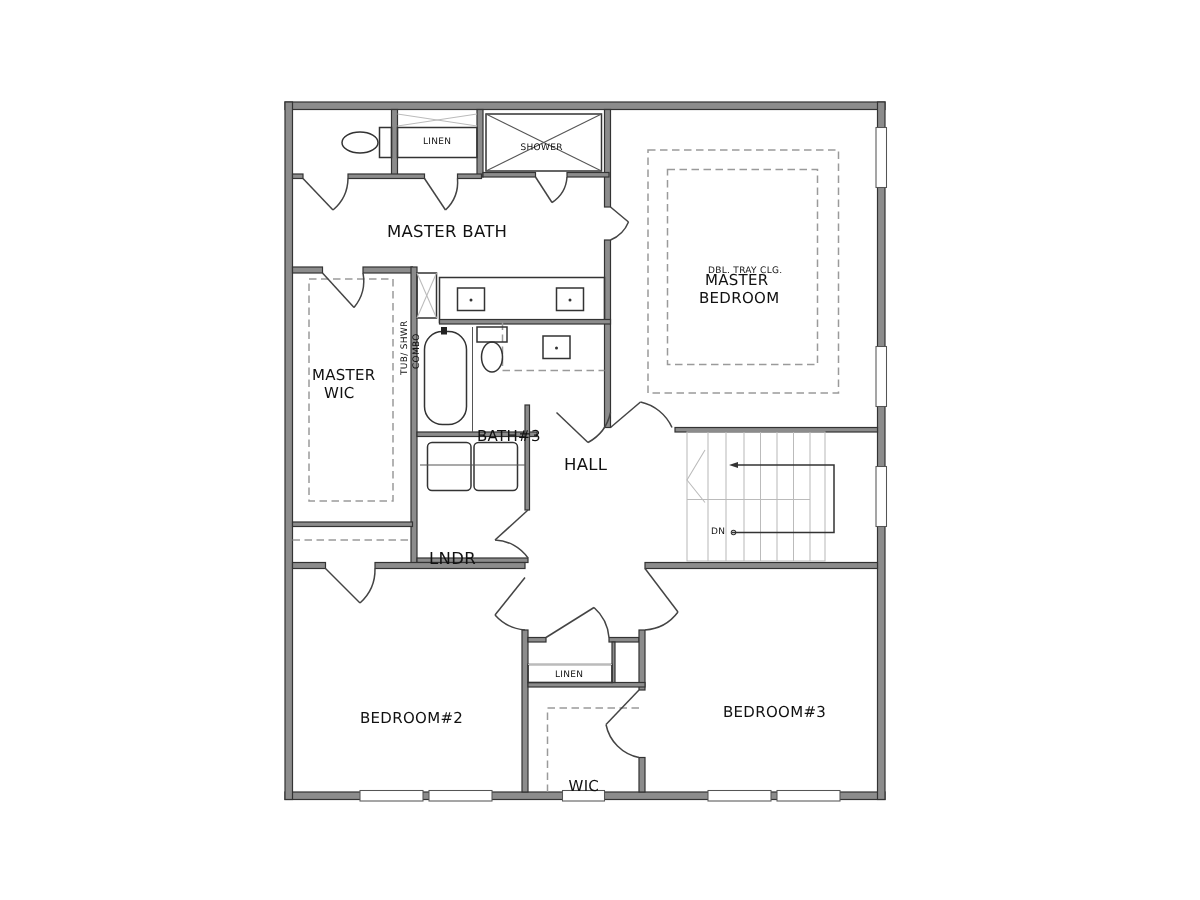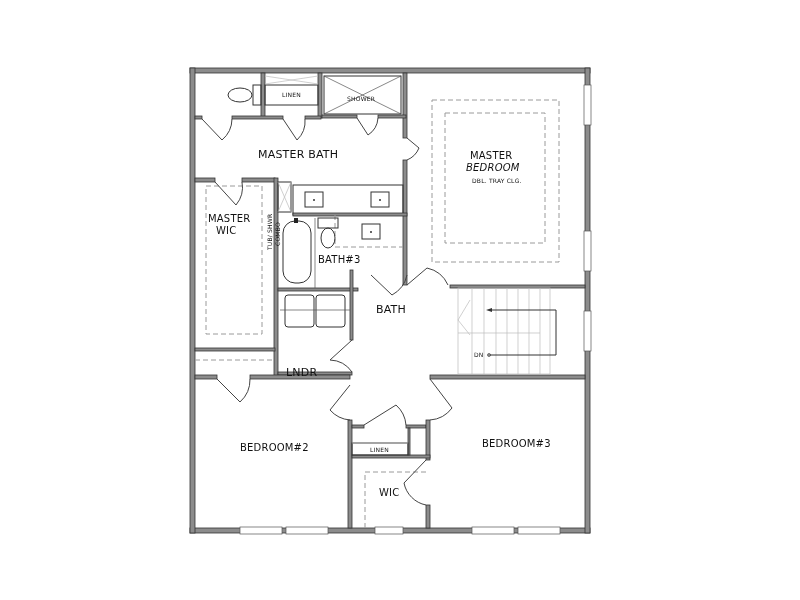--- a/index.html
+++ b/index.html
@@ -1,20 +1,20 @@
 <!DOCTYPE html>
 <html><head>
 <meta charset="utf-8">
 <style>
   html, body { margin:0; padding:0; background:#ffffff; }
   body { width:800px; height:600px; position:relative; overflow:hidden; font-family:"DejaVu Sans", sans-serif; }
   #plan { position:absolute; left:0; top:0; }
   .lbl { position:absolute; font-family:"DejaVu Sans", sans-serif; color:#111; white-space:nowrap; letter-spacing:0.2px; }
   .lg { font-size:11px;text-align:right; }
-  .md { font-size:10px; }
+  .md { font-size:10px;margin-top:32px; }
   .xs { font-size:6px; }
 </style>
 </head>
 <body>
 
 <svg id="plan" width="800" height="600" viewBox="0 0 800 600" xmlns="http://www.w3.org/2000/svg">
   <defs>
     <style>
       .w { fill:#8c8c8c; stroke:#333; stroke-width:0.8; }
       .ln { stroke:#333; stroke-width:1; fill:none; }
@@ -173,26 +173,26 @@
     <path class="door" d="M452,408 A30 30 0 0 1 430,420"></path>
     <line class="door" x1="364" y1="425" x2="396" y2="405"></line>
     <path class="door" d="M396,405 A30 30 0 0 1 406,425"></path>
     <line class="door" x1="426" y1="460" x2="404" y2="483"></line>
     <path class="door" d="M404,483 A28 28 0 0 0 426,505"></path>
   </g>
 </svg>
 
 <div class="lbl lg" style="left:258px;top:148px;">MASTER BATH</div>
 <div class="lbl md" style="left:470px;top:150px;">MASTER</div>
-<div class="lbl md" style="left:466px;top:162px;font-style:italic;">BEDROOM</div>
+<div class="lbl md" style="left:466px;top:162px;">BEDROOM</div>
 <div class="lbl xs" style="left:472px;top:177px;">DBL. TRAY CLG.</div>
 <div class="lbl md" style="left:208px;top:213px;">MASTER</div>
 <div class="lbl md" style="left:216px;top:225px;">WIC</div>
 <div class="lbl md" style="left:318px;top:254px;">BATH#3</div>
-<div class="lbl lg" style="left:376px;top:303px;">BATH</div>
+<div class="lbl lg" style="left:376px;top:303px;">HALL</div>
 <div class="lbl lg" style="left:286px;top:342px;margin-top:24px;">LNDR</div>
 <div class="lbl md" style="left:240px;top:442px;">BEDROOM#2</div>
 <div class="lbl md" style="left:482px;top:438px;">BEDROOM#3</div>
 <div class="lbl md" style="left:379px;top:487px;">WIC</div>
 
 <div class="lbl xs" style="left:282px;top:91px;">LINEN</div>
 <div class="lbl xs" style="left:347px;top:95px;">SHOWER</div>
 <div class="lbl xs" style="left:370px;top:446px;">LINEN</div>
 <div class="lbl xs" style="left:266px;top:250px;transform:rotate(-90deg);transform-origin:left top;">TUB/ SHWR</div>
 <div class="lbl xs" style="left:274px;top:246px;transform:rotate(-90deg);transform-origin:left top;">COMBO</div>

